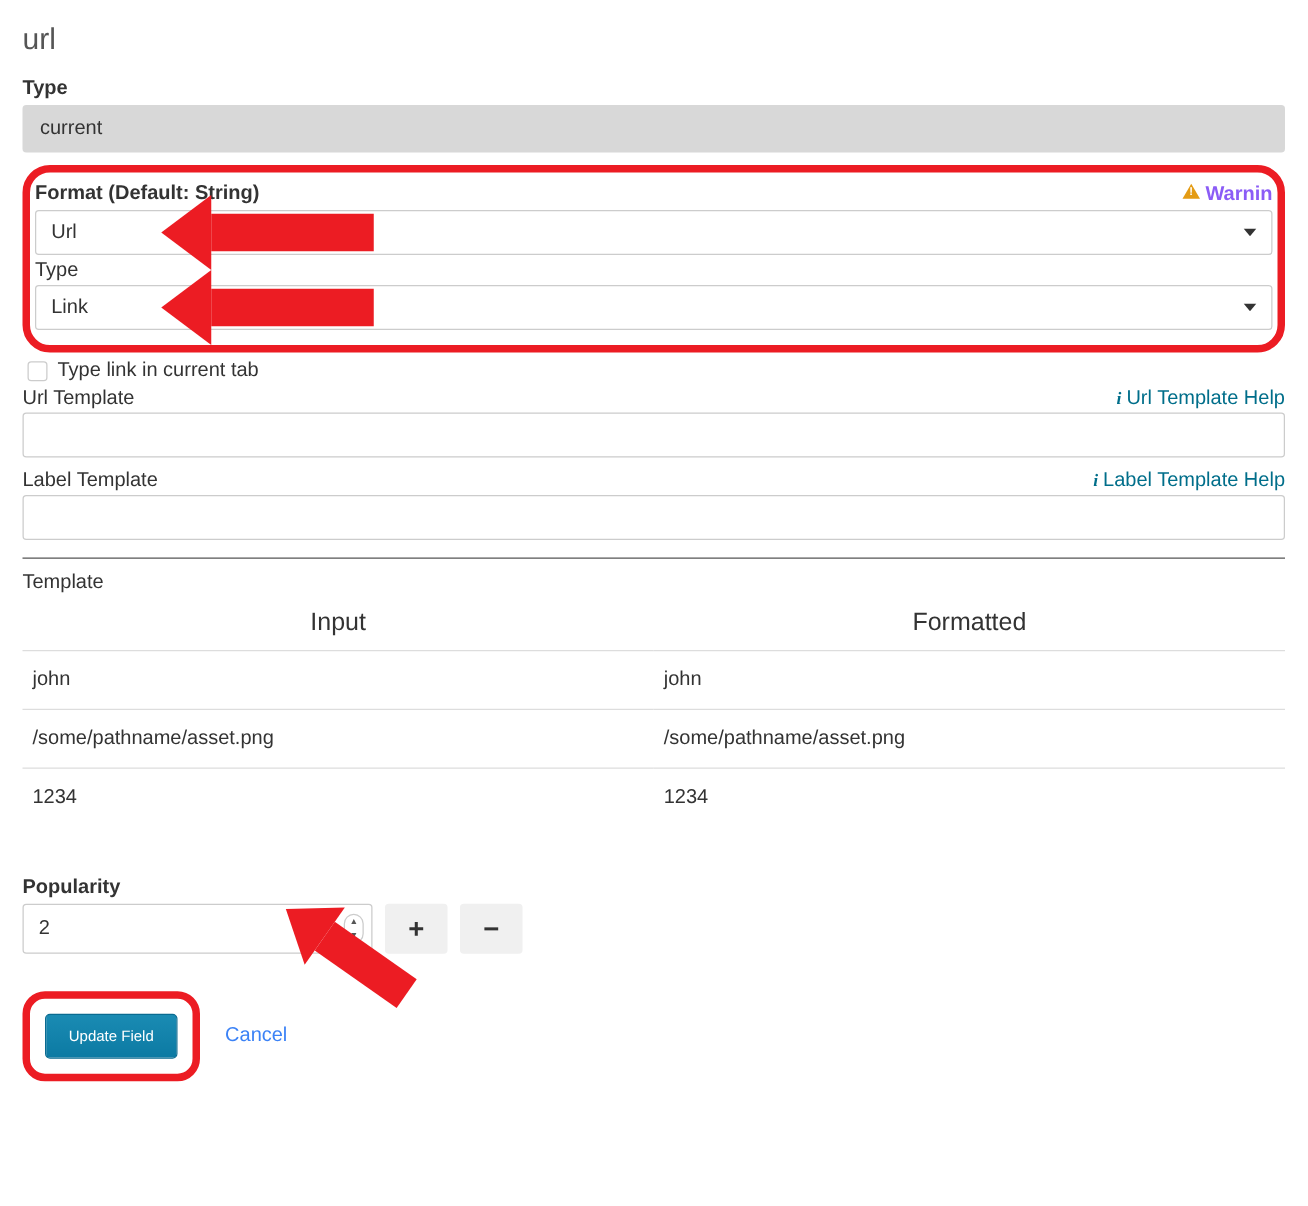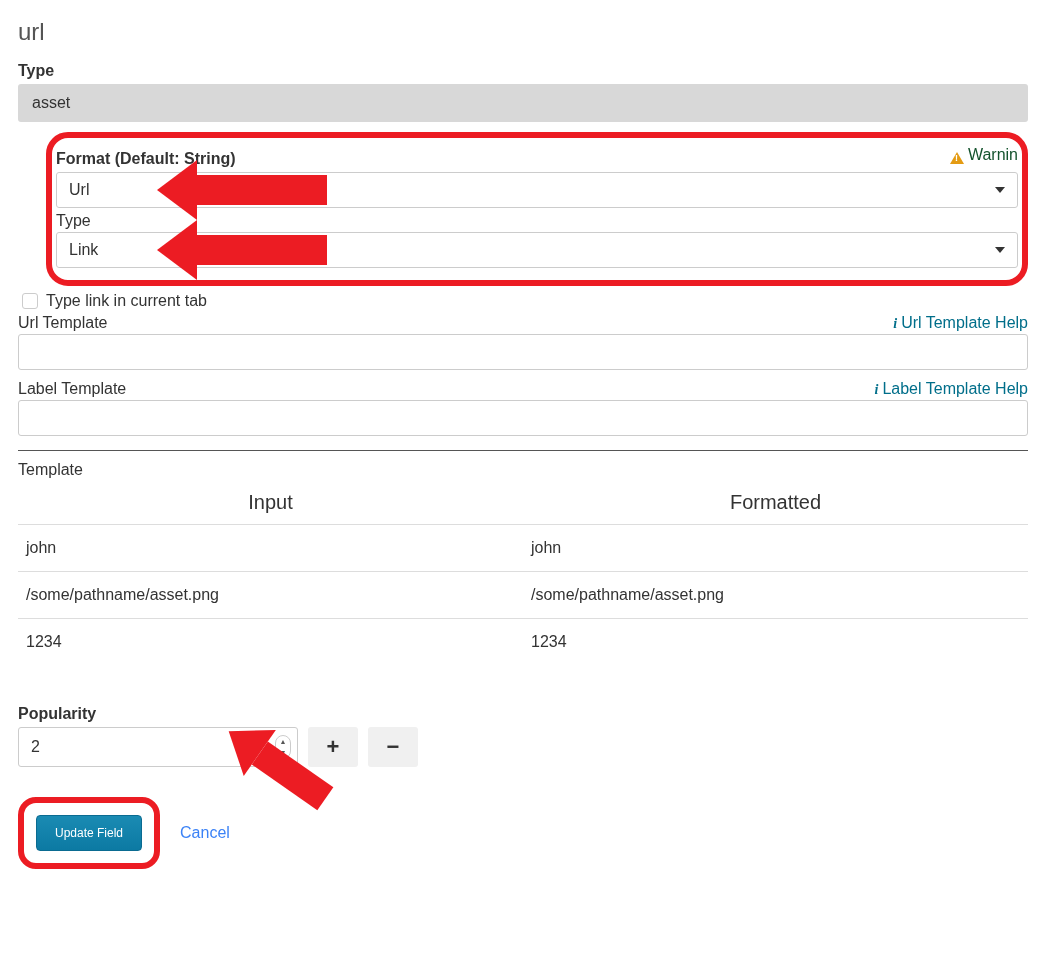--- a/index.html
+++ b/index.html
@@ -42,21 +42,20 @@
     margin-bottom: 10px;
   }
   
   .highlight-1 {
     border: 6px solid #ec1c23;
     border-radius: 22px;
     padding: 8px 4px 8px 4px;
     position: relative;
     margin-bottom: 6px;
     overflow: hidden;
-    margin-left: 28px;
   }
   .select-like {
     width: 100%;
     border: 1px solid #ccc;
     border-radius: 3px;
     padding: 8px 12px;
     font-size: 16px;
     color: #333;
     display: flex;
     align-items: center;
@@ -84,24 +83,24 @@
   }
   .arrow .head {
     display: inline-block;
     width: 0; height: 0;
     border-top: 30px solid transparent;
     border-bottom: 30px solid transparent;
     border-right: 40px solid #ec1c23;
     vertical-align: middle;
   }
   .warning {
-    color: #14532d;
-    font-weight: 400;
+    color: #8b5cf6;
+    font-weight: 700;
     display: inline-flex;
-    align-items: flex-end;
+    align-items: flex-start;
     gap: 4px;
   }
   .warn-icon {
     width: 0; height: 0;
     border-left: 7px solid transparent;
     border-right: 7px solid transparent;
     border-bottom: 12px solid #e49b13;
     display: inline-block;
     position: relative;
   }
@@ -270,21 +269,21 @@
   }
 </style>
 </head>
 <body>
 
 
 
 <div class="page-title">url</div>
 
 <div class="label">Type</div>
-<div class="type-box">asset</div>
+<div class="type-box">current</div>
 
 <div class="highlight-1">
   <div class="label-row">
     <div class="label">Format (Default: String)</div>
     <div class="warning">
       <span class="warn-icon"></span>
       <span>Warnin</span>
     </div>
   </div>
   <div class="select-like">

